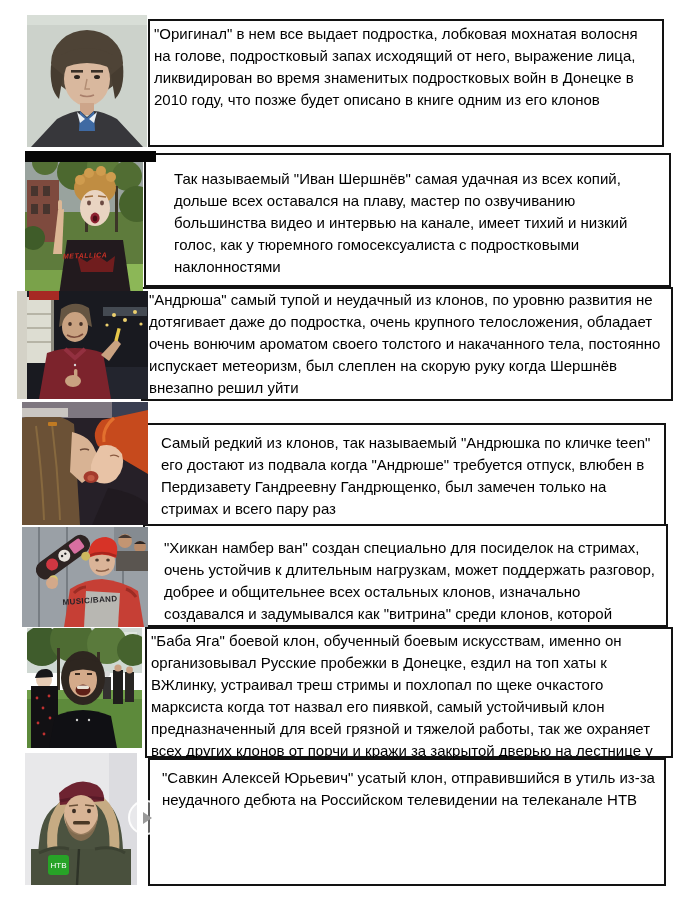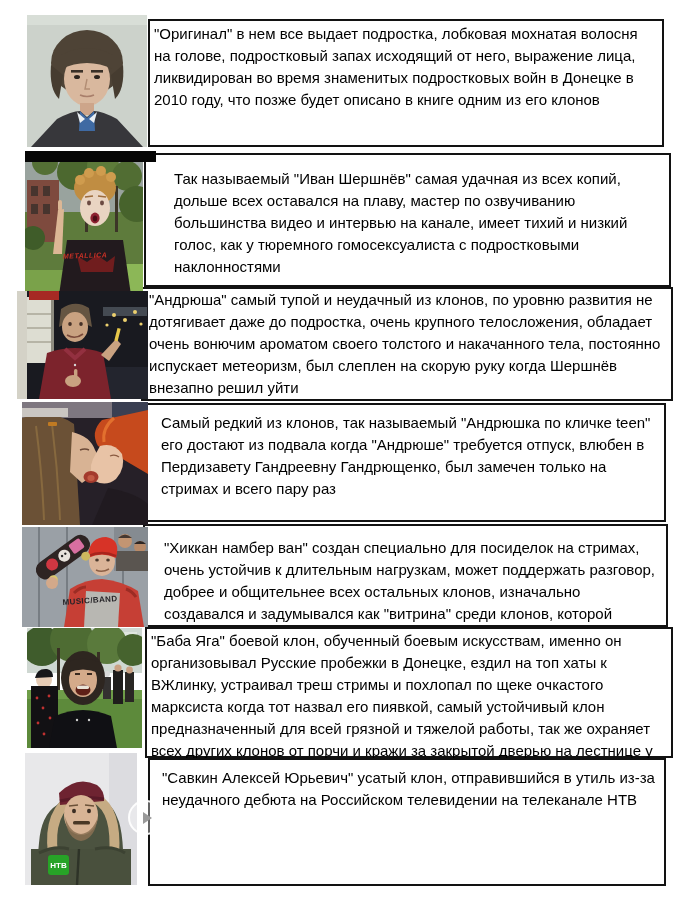--- a/index.html
+++ b/index.html
@@ -4,42 +4,42 @@
 <style>
   html,body{margin:0;padding:0;background:#fff;}
   .canvas{position:relative;width:675px;height:901px;background:#ffffff;overflow:hidden;
           font-family:"Liberation Sans",sans-serif;}
   .tbox{position:absolute;box-sizing:border-box;background:#ffffff;border:2px solid #121212;
         color:#000;font-size:15px;line-height:22px;z-index:1;}
   .tbox span{display:block;}
   .box1{left:148px;top:19px;width:516px;height:128px;padding:2px 6px 0 4px;}
   .box2{left:144px;top:153px;width:527px;height:134px;padding:13px 8px 0 28px;}
   .box3{left:141px;top:287px;width:532px;height:114px;padding:0 4px 0 6px;}
-  .box4{left:145px;top:403px;width:521px;height:119px;padding:7px 6px 0 14px;}
+  .box4{left:145px;top:423px;width:521px;height:119px;padding:7px 6px 0 14px;}
   .box5{left:143px;top:524px;width:525px;height:103px;padding:11px 6px 0 19px;}
   .box6{left:145px;top:627px;width:528px;height:131px;padding:1px 4px 0 4px;}
   .box7{left:148px;top:758px;width:518px;height:128px;padding:7px 8px 0 12px;}
   .photo{position:absolute;z-index:2;overflow:hidden;}
   .photo svg{display:block;width:100%;height:100%;}
   .photo1{left:27px;top:15px;width:120px;height:132px;}
   .photo2{left:25px;top:152px;width:118px;height:143px;}
   .photo3{left:17px;top:291px;width:131px;height:108px;}
   .photo4{left:22px;top:402px;width:126px;height:123px;}
   .photo5{left:22px;top:527px;width:126px;height:100px;}
   .photo6{left:27px;top:628px;width:115px;height:120px;}
   .photo7{left:25px;top:753px;width:112px;height:132px;}
   .blackbar{position:absolute;left:25px;top:151px;width:131px;height:11px;background:#060606;z-index:4;}
   .metallica-text{position:absolute;left:58px;top:252px;width:54px;z-index:3;color:#c43026;
         font-size:7px;font-weight:bold;font-style:italic;letter-spacing:.5px;text-align:center;
         transform:rotate(-2deg);}
   .shirt-text{position:absolute;left:57px;top:596px;width:66px;z-index:3;color:#262428;
         font-size:8px;font-weight:bold;letter-spacing:.4px;text-align:center;transform:rotate(-4deg);}
   .ntv-logo{position:absolute;left:48px;top:855px;width:21px;height:20px;background:#27a327;
         border-radius:3px;z-index:3;display:flex;align-items:center;justify-content:center;
-        color:#fff;font-size:8px;font-weight:bold;}
+        color:#fff;font-size:8px;font-weight:normal;}
   .play-ghost{position:absolute;left:128px;top:800px;width:31px;height:31px;border-radius:50%;
         border:2px solid rgba(255,255,255,.9);background:rgba(255,255,255,.35);z-index:3;
         display:flex;align-items:center;justify-content:center;}
   .play-ghost .tri{width:0;height:0;border-top:6px solid transparent;border-bottom:6px solid transparent;
         border-left:9px solid #9a9a9a;margin-left:3px;}
 </style>
 </head>
 <body>
 
 <div class="canvas">

